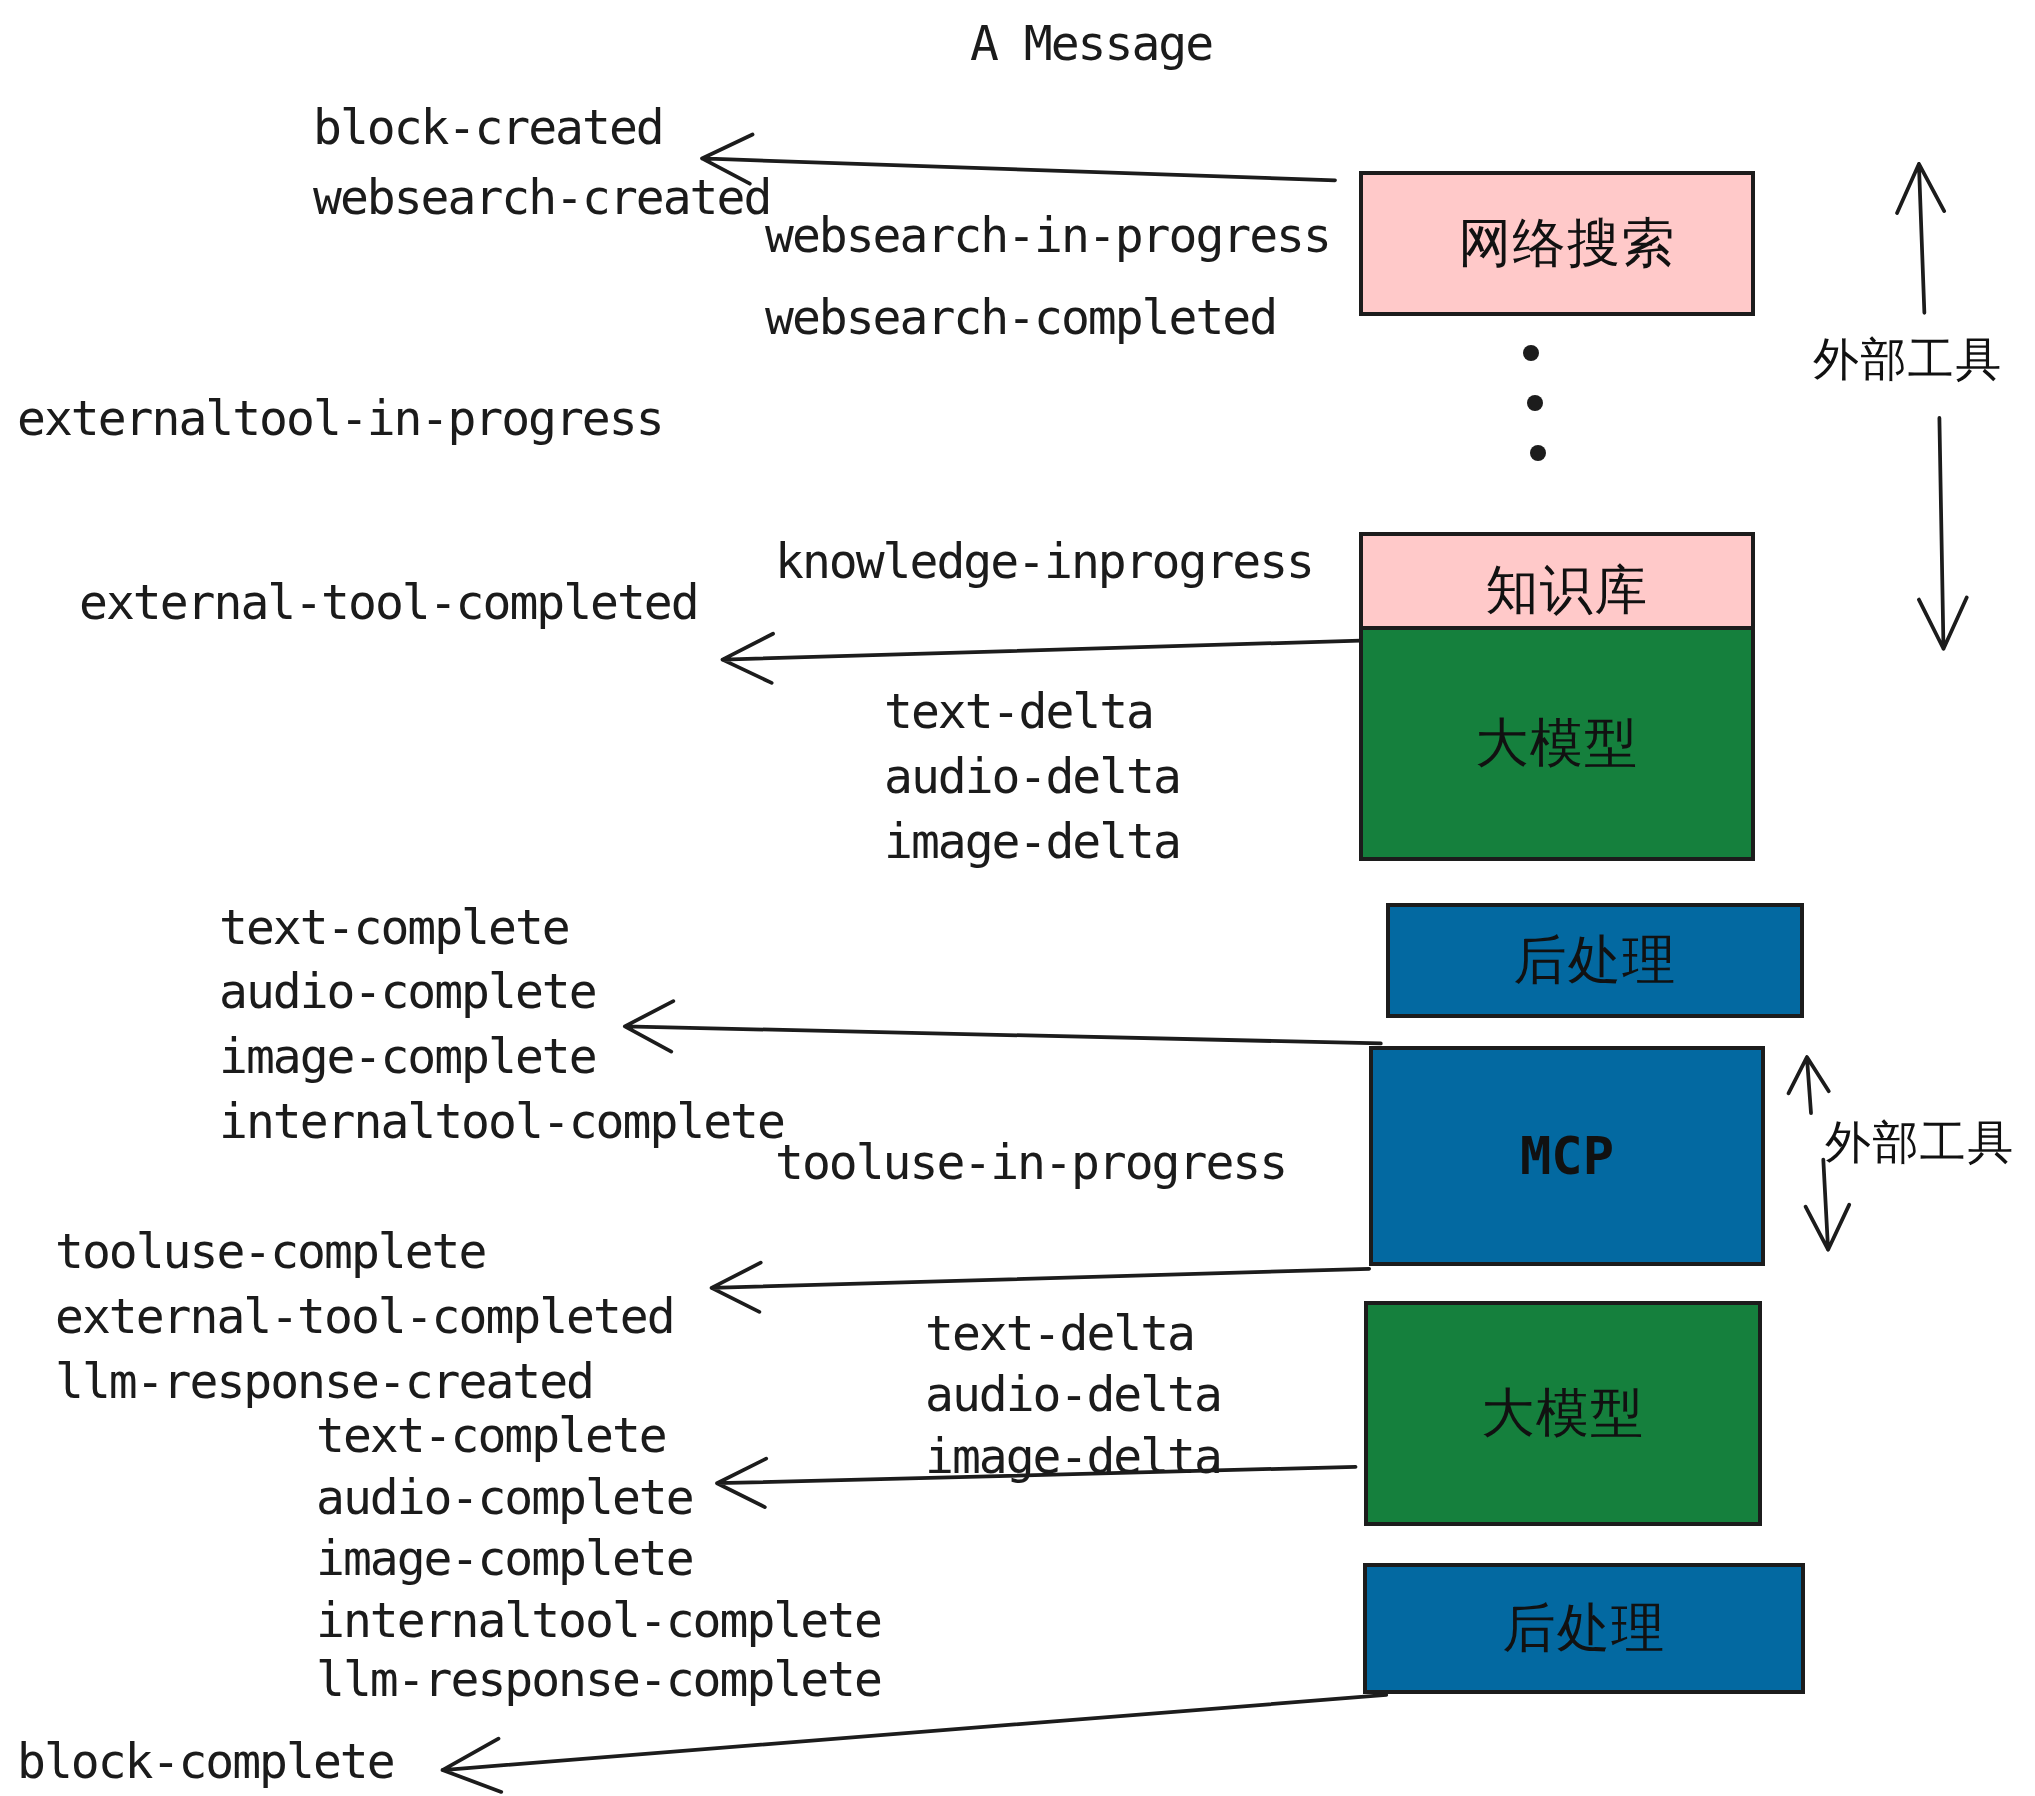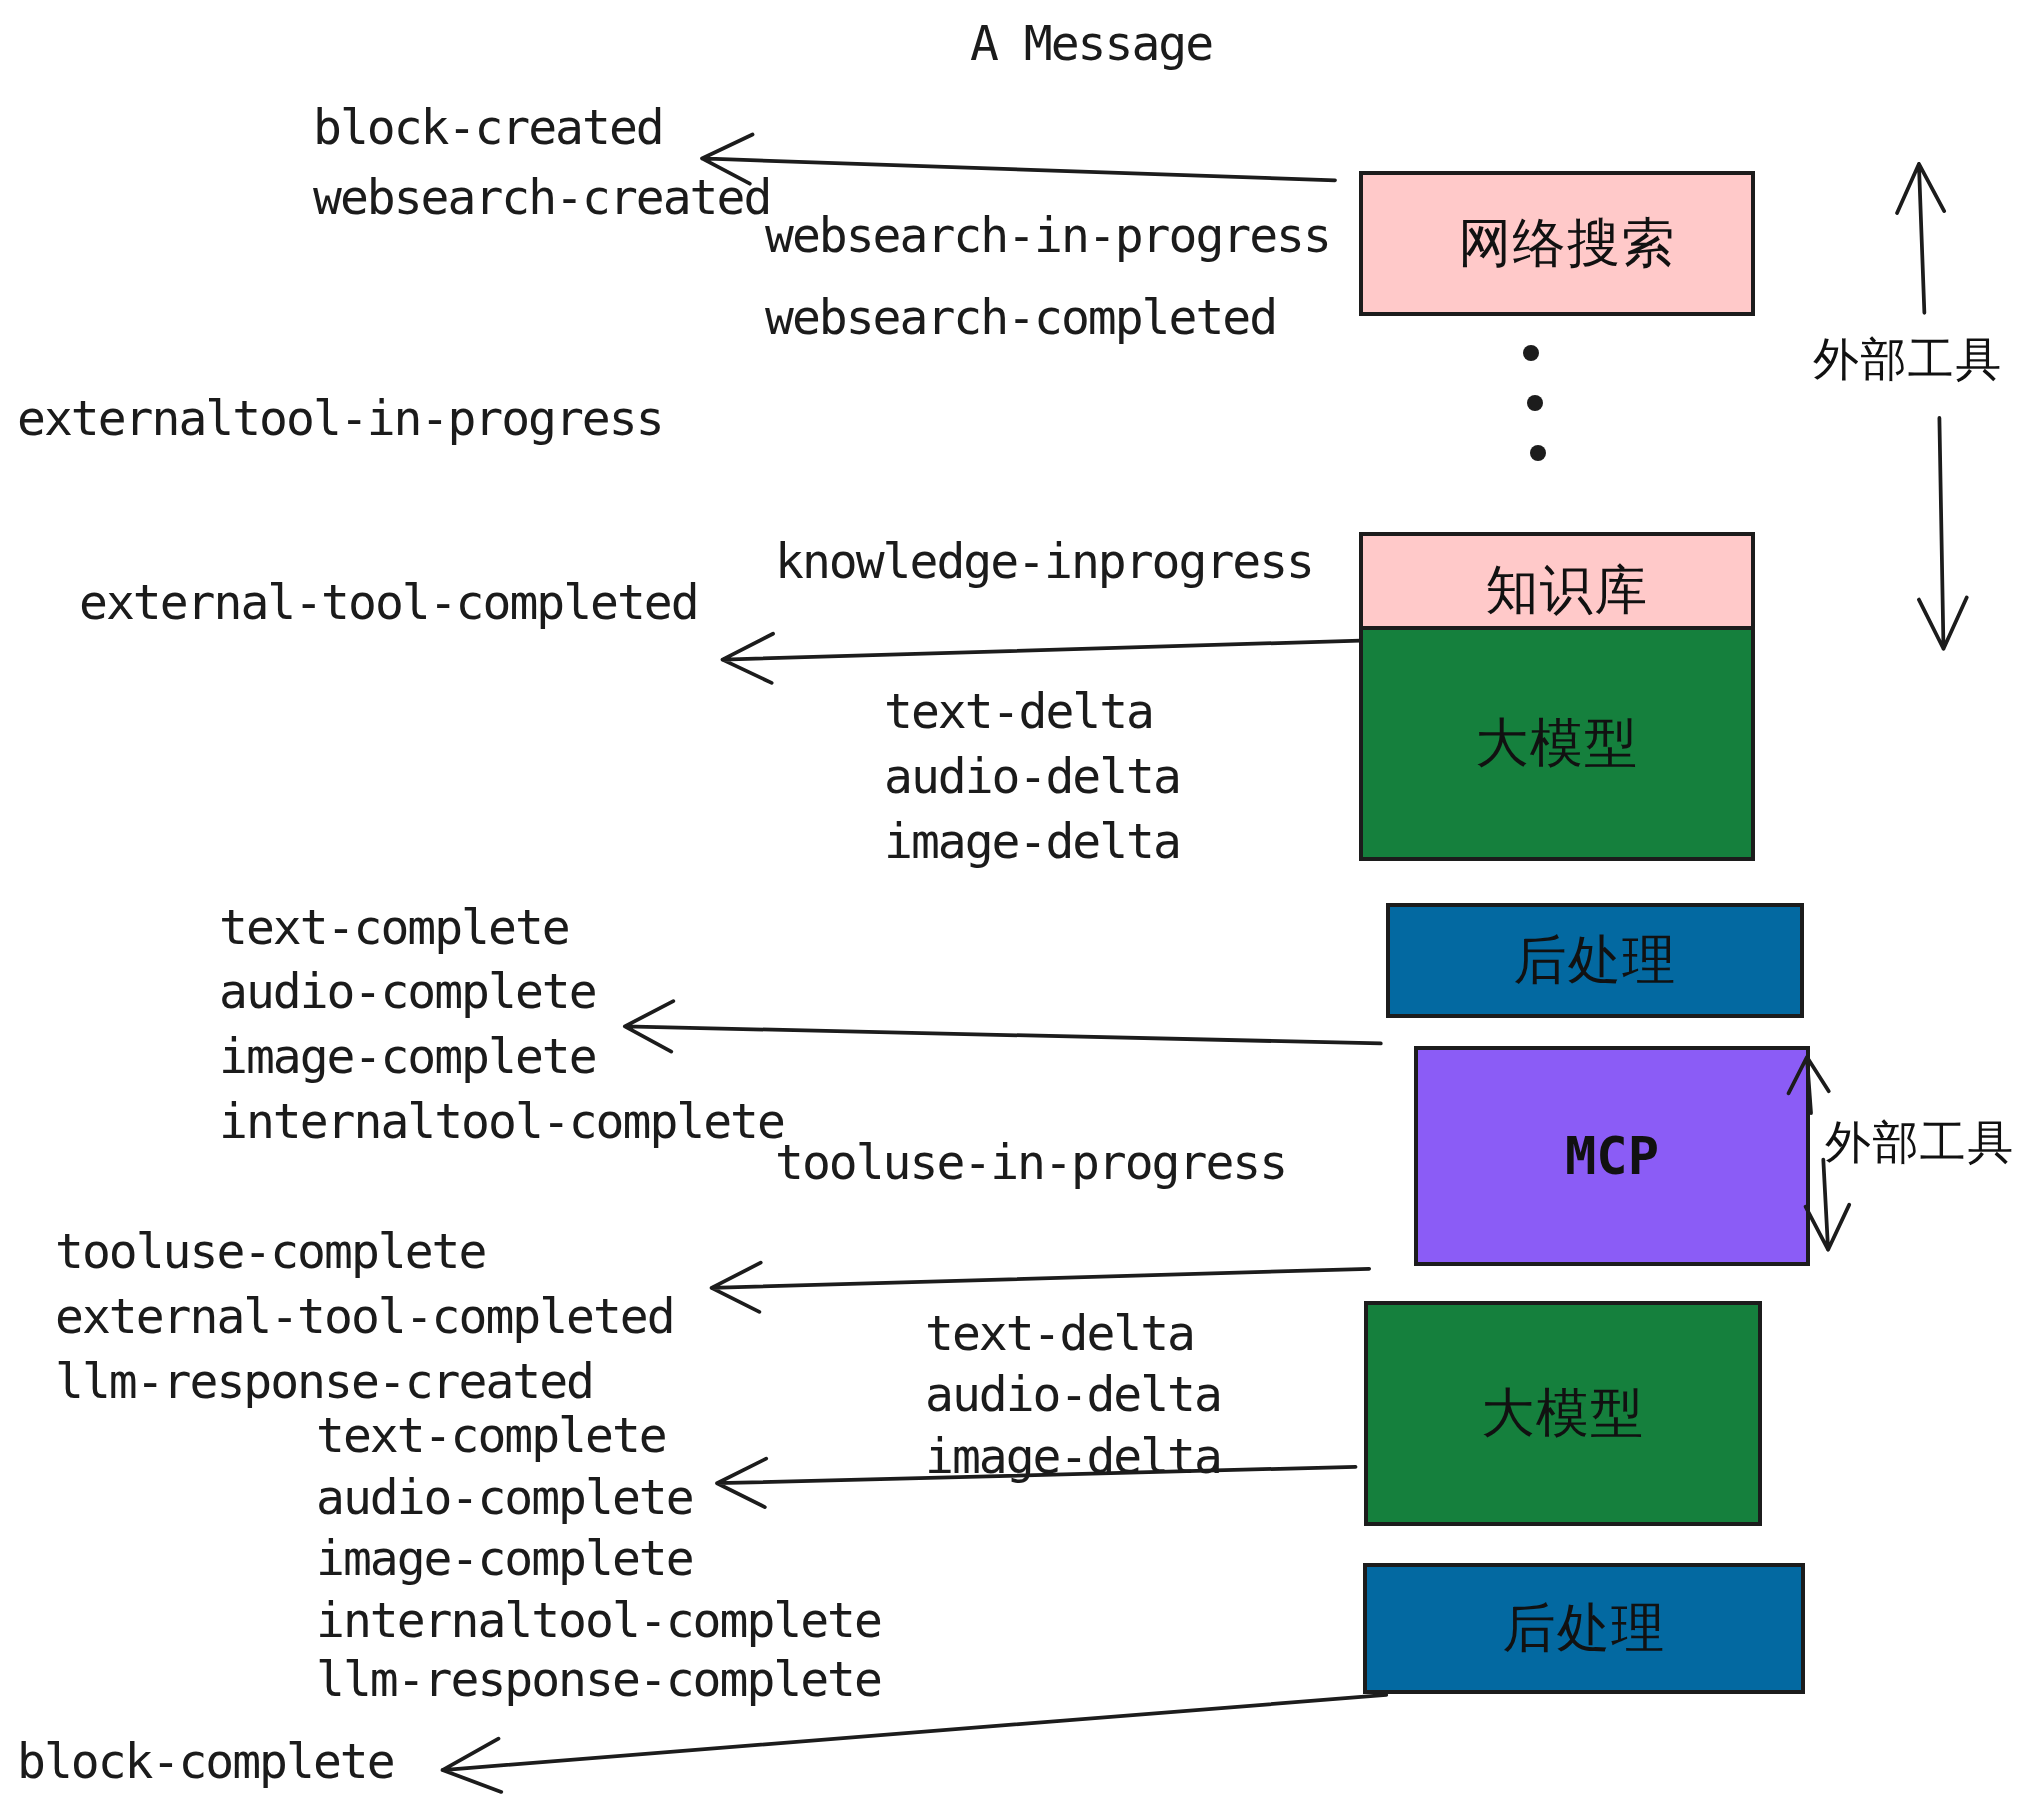--- a/index.html
+++ b/index.html
@@ -9,21 +9,21 @@
       color:#1b1b1b;white-space:nowrap;line-height:1.05;}
   .title{position:absolute;font-family:"DejaVu Sans Mono",monospace;font-size:48px;letter-spacing:-2px;
       color:#1b1b1b;white-space:nowrap;}
   .box{position:absolute;border:4.1px solid #1c1c1c;box-sizing:border-box;display:flex;
        align-items:center;justify-content:center;}
   .box .cjk{font-family:"Liberation Sans","DejaVu Sans",sans-serif;font-size:53px;color:#111;
        letter-spacing:1.4px;white-space:nowrap;}
   .box .mono{font-family:"DejaVu Sans Mono",monospace;font-size:52px;color:#111;font-weight:bold;white-space:nowrap;}
   .pink{background:#ffc9c9;padding-left:20px;}
   .green{background:#15803d;}
-  .yellow{background:#8b5cf6;margin-left:45px;}
+  .yellow{background:#0369a1;}
   .white{background:#0369a1;}
   .ann{position:absolute;font-family:"Liberation Sans","DejaVu Sans",sans-serif;font-size:46px;
        color:#111;white-space:nowrap;letter-spacing:1.4px;}
   .dot{position:absolute;width:16.4px;height:16.4px;border-radius:50%;background:#1c1c1c;}
   svg.arrows{position:absolute;left:0;top:0;width:2035px;height:1796px;pointer-events:none;}
   svg.arrows path{stroke:#1c1c1c;stroke-width:5.5;fill:none;stroke-linecap:round;stroke-linejoin:round;}
 </style>
 </head>
 <body>
 

